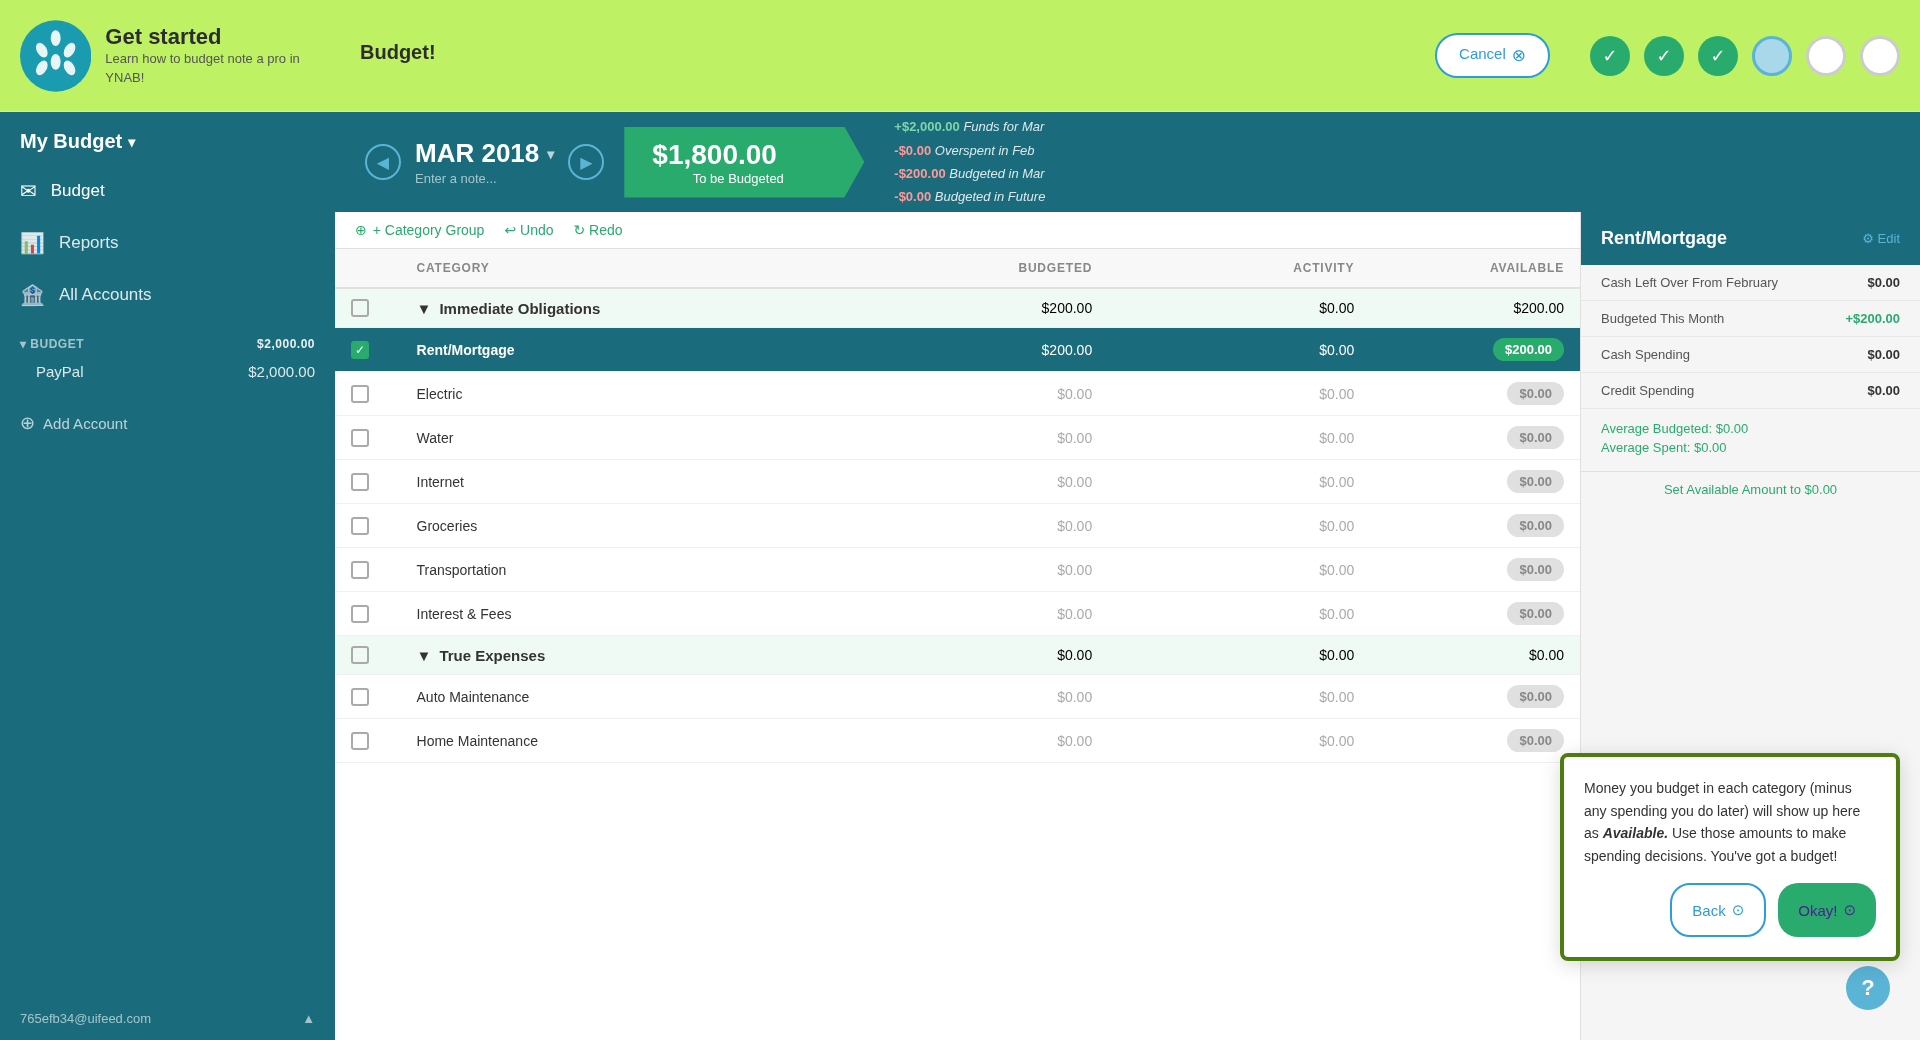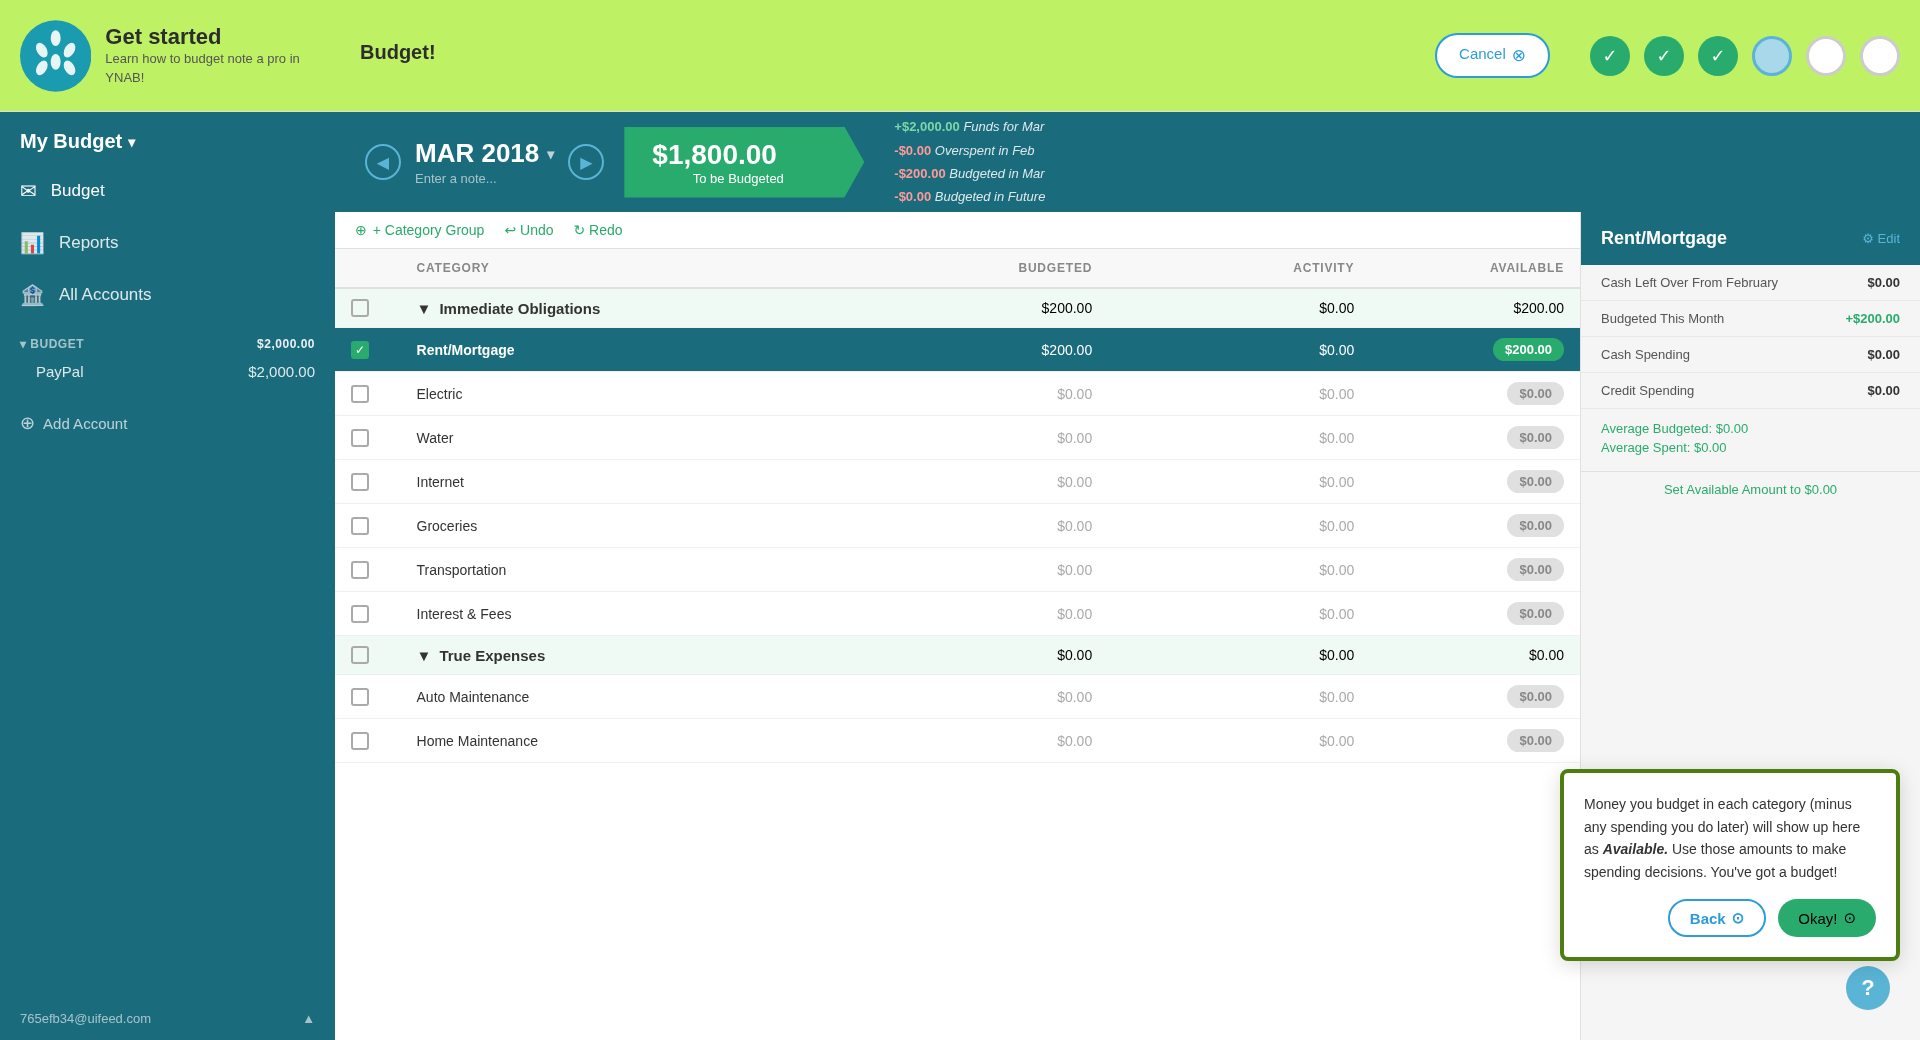--- a/index.html
+++ b/index.html
@@ -363,30 +363,30 @@
     .tooltip-buttons {
       display: flex;
       justify-content: flex-end;
       gap: 12px;
       margin-top: 16px;
     }
     .tooltip-back-btn {
       background: white;
       border: 2px solid #2d9cdb;
       color: #2d9cdb;
-      padding: 8px 20px;
+      padding: 16px 20px;
       border-radius: 20px;
       font-size: 15px;
       cursor: pointer;
-      display: flex; align-items: center; gap: 6px; font-weight: bold;
+      display: flex; align-items: center; gap: 6px;
     }
     .tooltip-okay-btn {
       background: #2aab6e;
       border: none;
-      color: #000000;
+      color: #4c1d95;
       padding: 8px 20px;
       border-radius: 20px;
       font-size: 15px;
       cursor: pointer;
       display: flex; align-items: center; gap: 6px;
     }
 
     .right-panel-stats {
       padding: 12px 20px;
       background: #f5f5f5;

